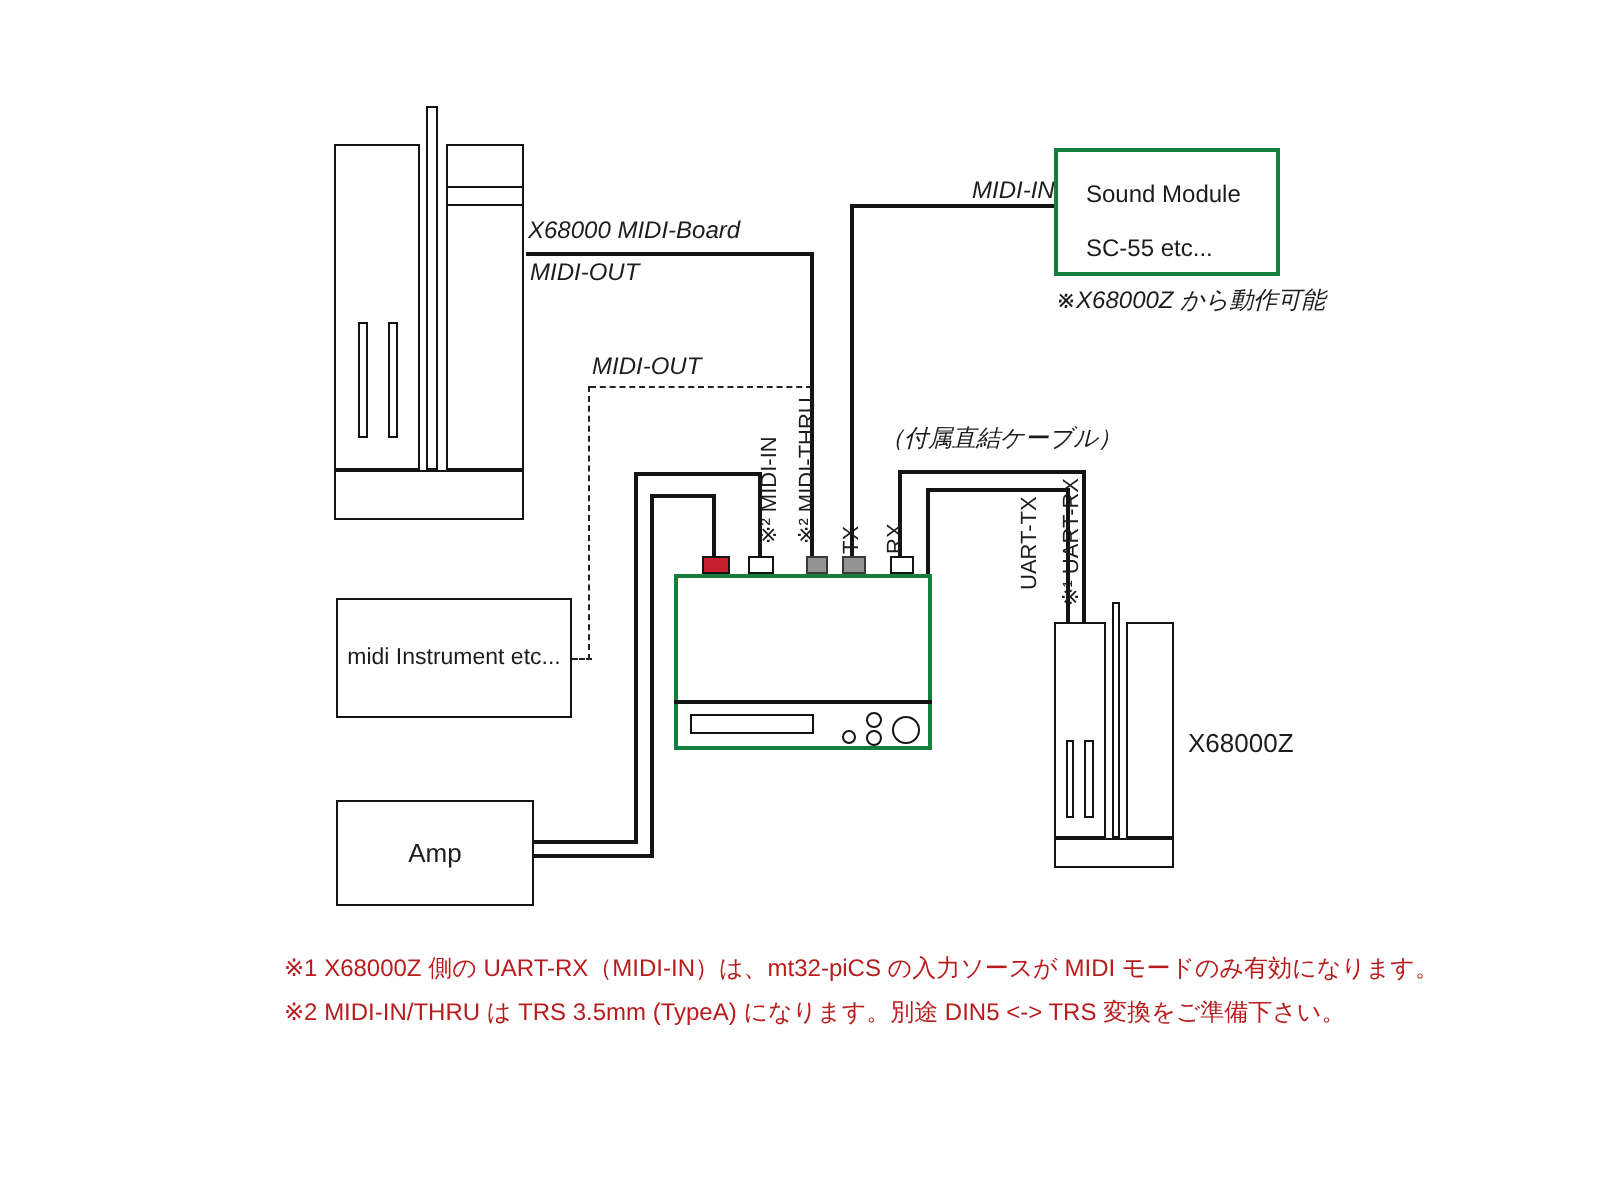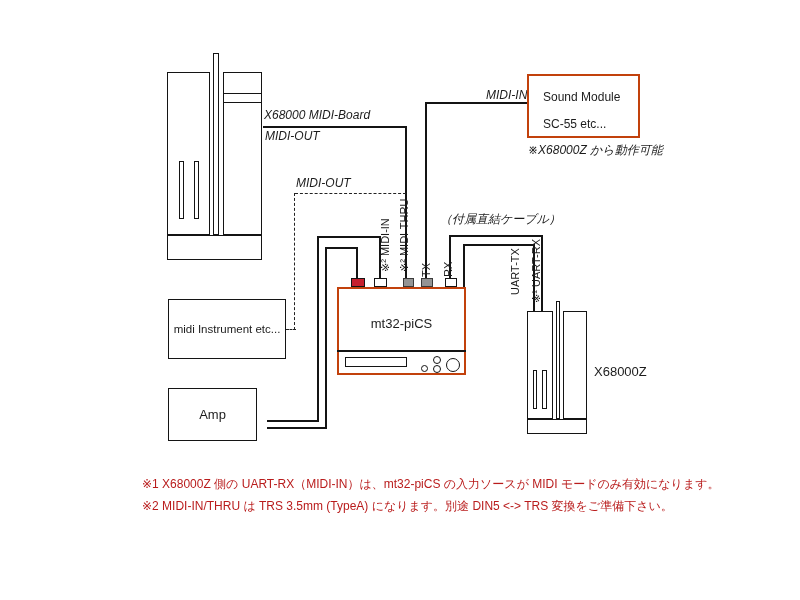--- a/index.html
+++ b/index.html
@@ -1,19 +1,19 @@
 <!DOCTYPE html>
 <html><head>
 <meta charset="utf-8">
 <style>
   html,body{margin:0;padding:0;background:#fff;}
   .canvas{position:relative;width:800px;height:600px;background:#fff;overflow:hidden;
           font-family:"Liberation Sans","DejaVu Sans",sans-serif;color:#1c1c1c;}
   .box{position:absolute;border:1.5px solid #141414;background:#fff;box-sizing:border-box;}
-  .box2{position:absolute;border:2px solid #c2410c;background:#fff;box-sizing:border-box;}
+  .box2{position:absolute;border:2px solid #15803d;background:#fff;box-sizing:border-box;}
   .ln{position:absolute;background:#141414;}
   .dash-h{position:absolute;border-top:1.5px dashed #222;box-sizing:border-box;}
   .dash-v{position:absolute;border-left:1.5px dashed #222;box-sizing:border-box;}
   .lbl{position:absolute;white-space:nowrap;font-size:12px;line-height:14px;font-style:italic;}
   .lbl13{position:absolute;white-space:nowrap;font-size:13px;line-height:15px;}
   .vlbl{position:absolute;white-space:nowrap;font-size:11px;line-height:13px;
         transform:rotate(-90deg);transform-origin:0 100%;}
   .center{display:flex;align-items:center;justify-content:center;}
   .circ{position:absolute;border:1.4px solid #141414;border-radius:50%;background:#fff;box-sizing:border-box;}
   .conn{position:absolute;border:1.5px solid #141414;box-sizing:border-box;}
@@ -68,21 +68,20 @@
   <div>
     <div class="ln" style="left:463px;top:244px;width:2px;height:43px;"></div>
     <div class="ln" style="left:463px;top:244px;width:72px;height:2px;"></div>
     <div class="ln" style="left:533px;top:244px;width:2px;height:67px;"></div>
   </div>
   <div class="lbl" style="left:440px;top:212px;">（付属直結ケーブル）</div>
 
   <div class="box2" style="left:337px;top:287px;width:129px;height:88px;">
     <div style="position:absolute;left:-2px;right:-2px;top:61px;height:2px;background:#141414;"></div>
   </div>
-  <div class="lbl13 center" style="left:337px;top:316px;width:129px;">mt32-piCS</div>
   <div class="box" style="left:345px;top:357px;width:62px;height:10px;border-width:1.3px;"></div>
   <div class="circ" style="left:421px;top:365px;width:7px;height:7px;"></div>
   <div class="circ" style="left:433px;top:356px;width:8px;height:8px;"></div>
   <div class="circ" style="left:433px;top:365px;width:8px;height:8px;"></div>
   <div class="circ" style="left:446px;top:358px;width:14px;height:14px;"></div>
 
   <div class="conn" style="left:351px;top:278px;width:14px;height:9px;background:#c6202e;"></div>
   <div class="conn" style="left:374px;top:278px;width:13px;height:9px;background:#fff;"></div>
   <div class="conn" style="left:403px;top:278px;width:11px;height:9px;background:#949494;border-color:#3a3a3a;"></div>
   <div class="conn" style="left:421px;top:278px;width:12px;height:9px;background:#949494;border-color:#3a3a3a;"></div>
@@ -105,21 +104,21 @@
     <div class="ln" style="left:356px;top:247px;width:2px;height:32px;"></div>
     <div class="ln" style="left:325px;top:247px;width:33px;height:2px;"></div>
     <div class="ln" style="left:325px;top:247px;width:2px;height:182px;"></div>
     <div class="ln" style="left:267px;top:427px;width:60px;height:2px;"></div>
   </div>
 
   <div class="box center" style="left:168px;top:299px;width:118px;height:60px;font-size:11.5px;">
     <span>midi Instrument etc...</span>
   </div>
 
-  <div class="box center" style="left:168px;top:388px;width:89px;height:53px;font-size:13px;">
+  <div class="box center" style="left:168px;top:400px;width:99px;height:53px;font-size:13px;">
     <span>Amp</span>
   </div>
 
   <div>
     <div class="box" style="left:527px;top:311px;width:26px;height:108px;"></div>
     <div class="box" style="left:556px;top:301px;width:4px;height:118px;border-width:1.2px;"></div>
     <div class="box" style="left:563px;top:311px;width:24px;height:108px;"></div>
     <div class="box" style="left:533px;top:370px;width:4px;height:39px;border-width:1.2px;"></div>
     <div class="box" style="left:542px;top:370px;width:5px;height:39px;border-width:1.2px;"></div>
     <div class="box" style="left:527px;top:419px;width:60px;height:15px;"></div>

